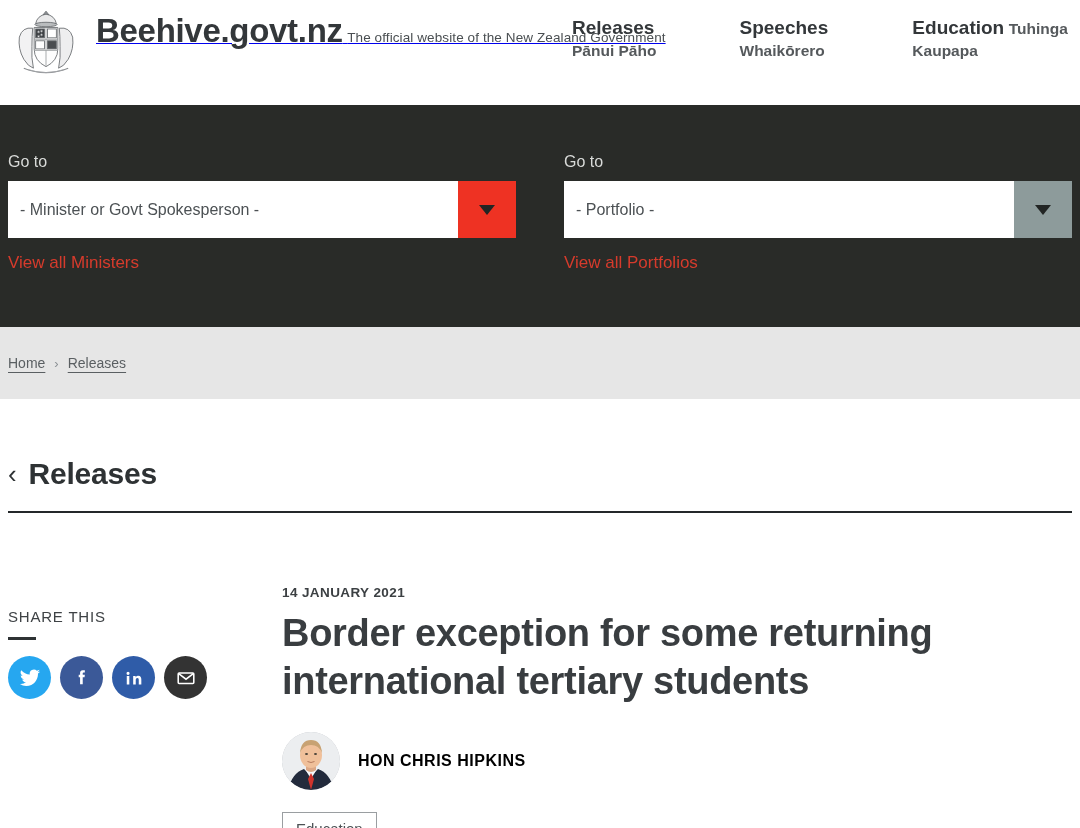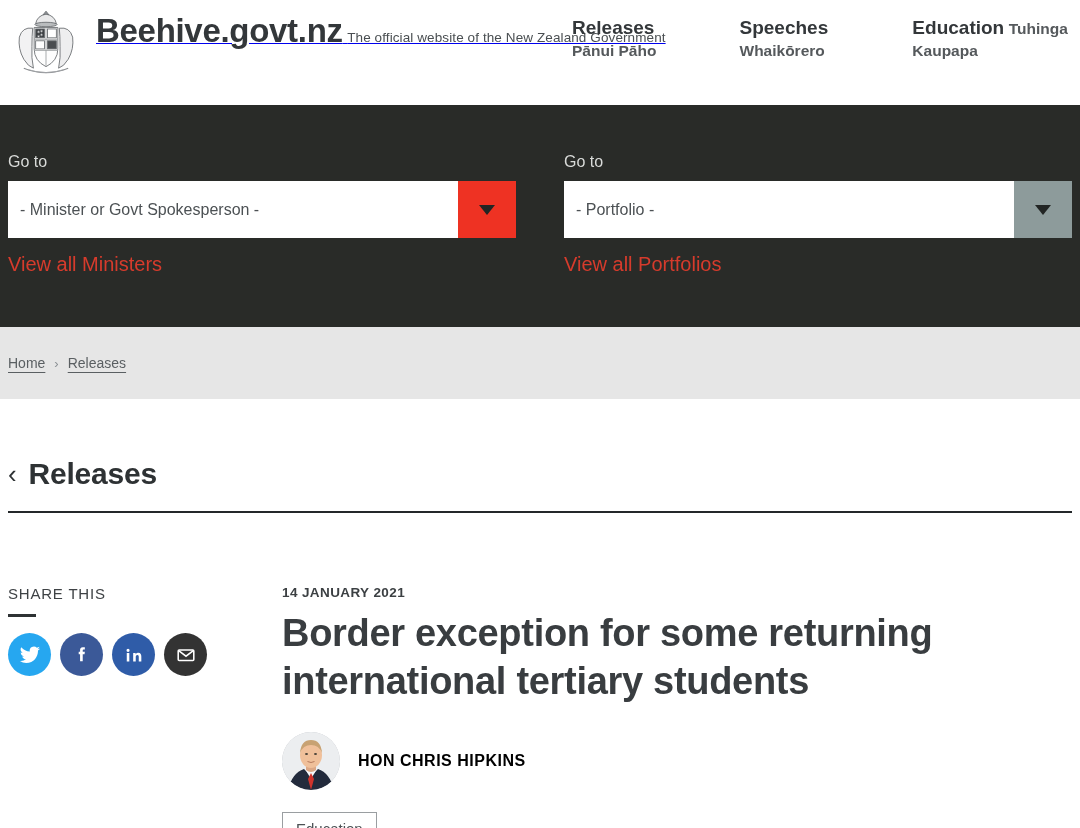--- a/index.html
+++ b/index.html
@@ -113,21 +113,21 @@
   .caret {
     width: 0; height: 0;
     border-left: 8px solid transparent;
     border-right: 8px solid transparent;
     border-top: 10px solid #222524;
   }
   .view-all {
     display: inline-block;
     margin-top: 15px;
     color: #d63b2c;
-    font-size: 20px;
+    font-size: 17px;
     text-decoration: none;
   }
 
   
   .breadcrumb-band {
     background: #e6e6e6;
     height: 72px;
     display: flex;
     align-items: center;
     padding-left: 8px;
@@ -174,20 +174,21 @@
     display: flex;
     padding-left: 8px;
     padding-top: 72px;
   }
   .share-col { width: 274px; flex: 0 0 274px; }
   .share-label {
     font-size: 15px;
     letter-spacing: 0.8px;
     color: #3e4245;
     font-weight: normal;
+    margin-top: 23px;
   }
   .share-rule {
     width: 28px;
     height: 3px;
     background: #2e3234;
     margin: 12px 0 16px 0;
   }
   .share-icons { display: flex; gap: 9px; }
   .share-icon {
     width: 43px; height: 43px;

